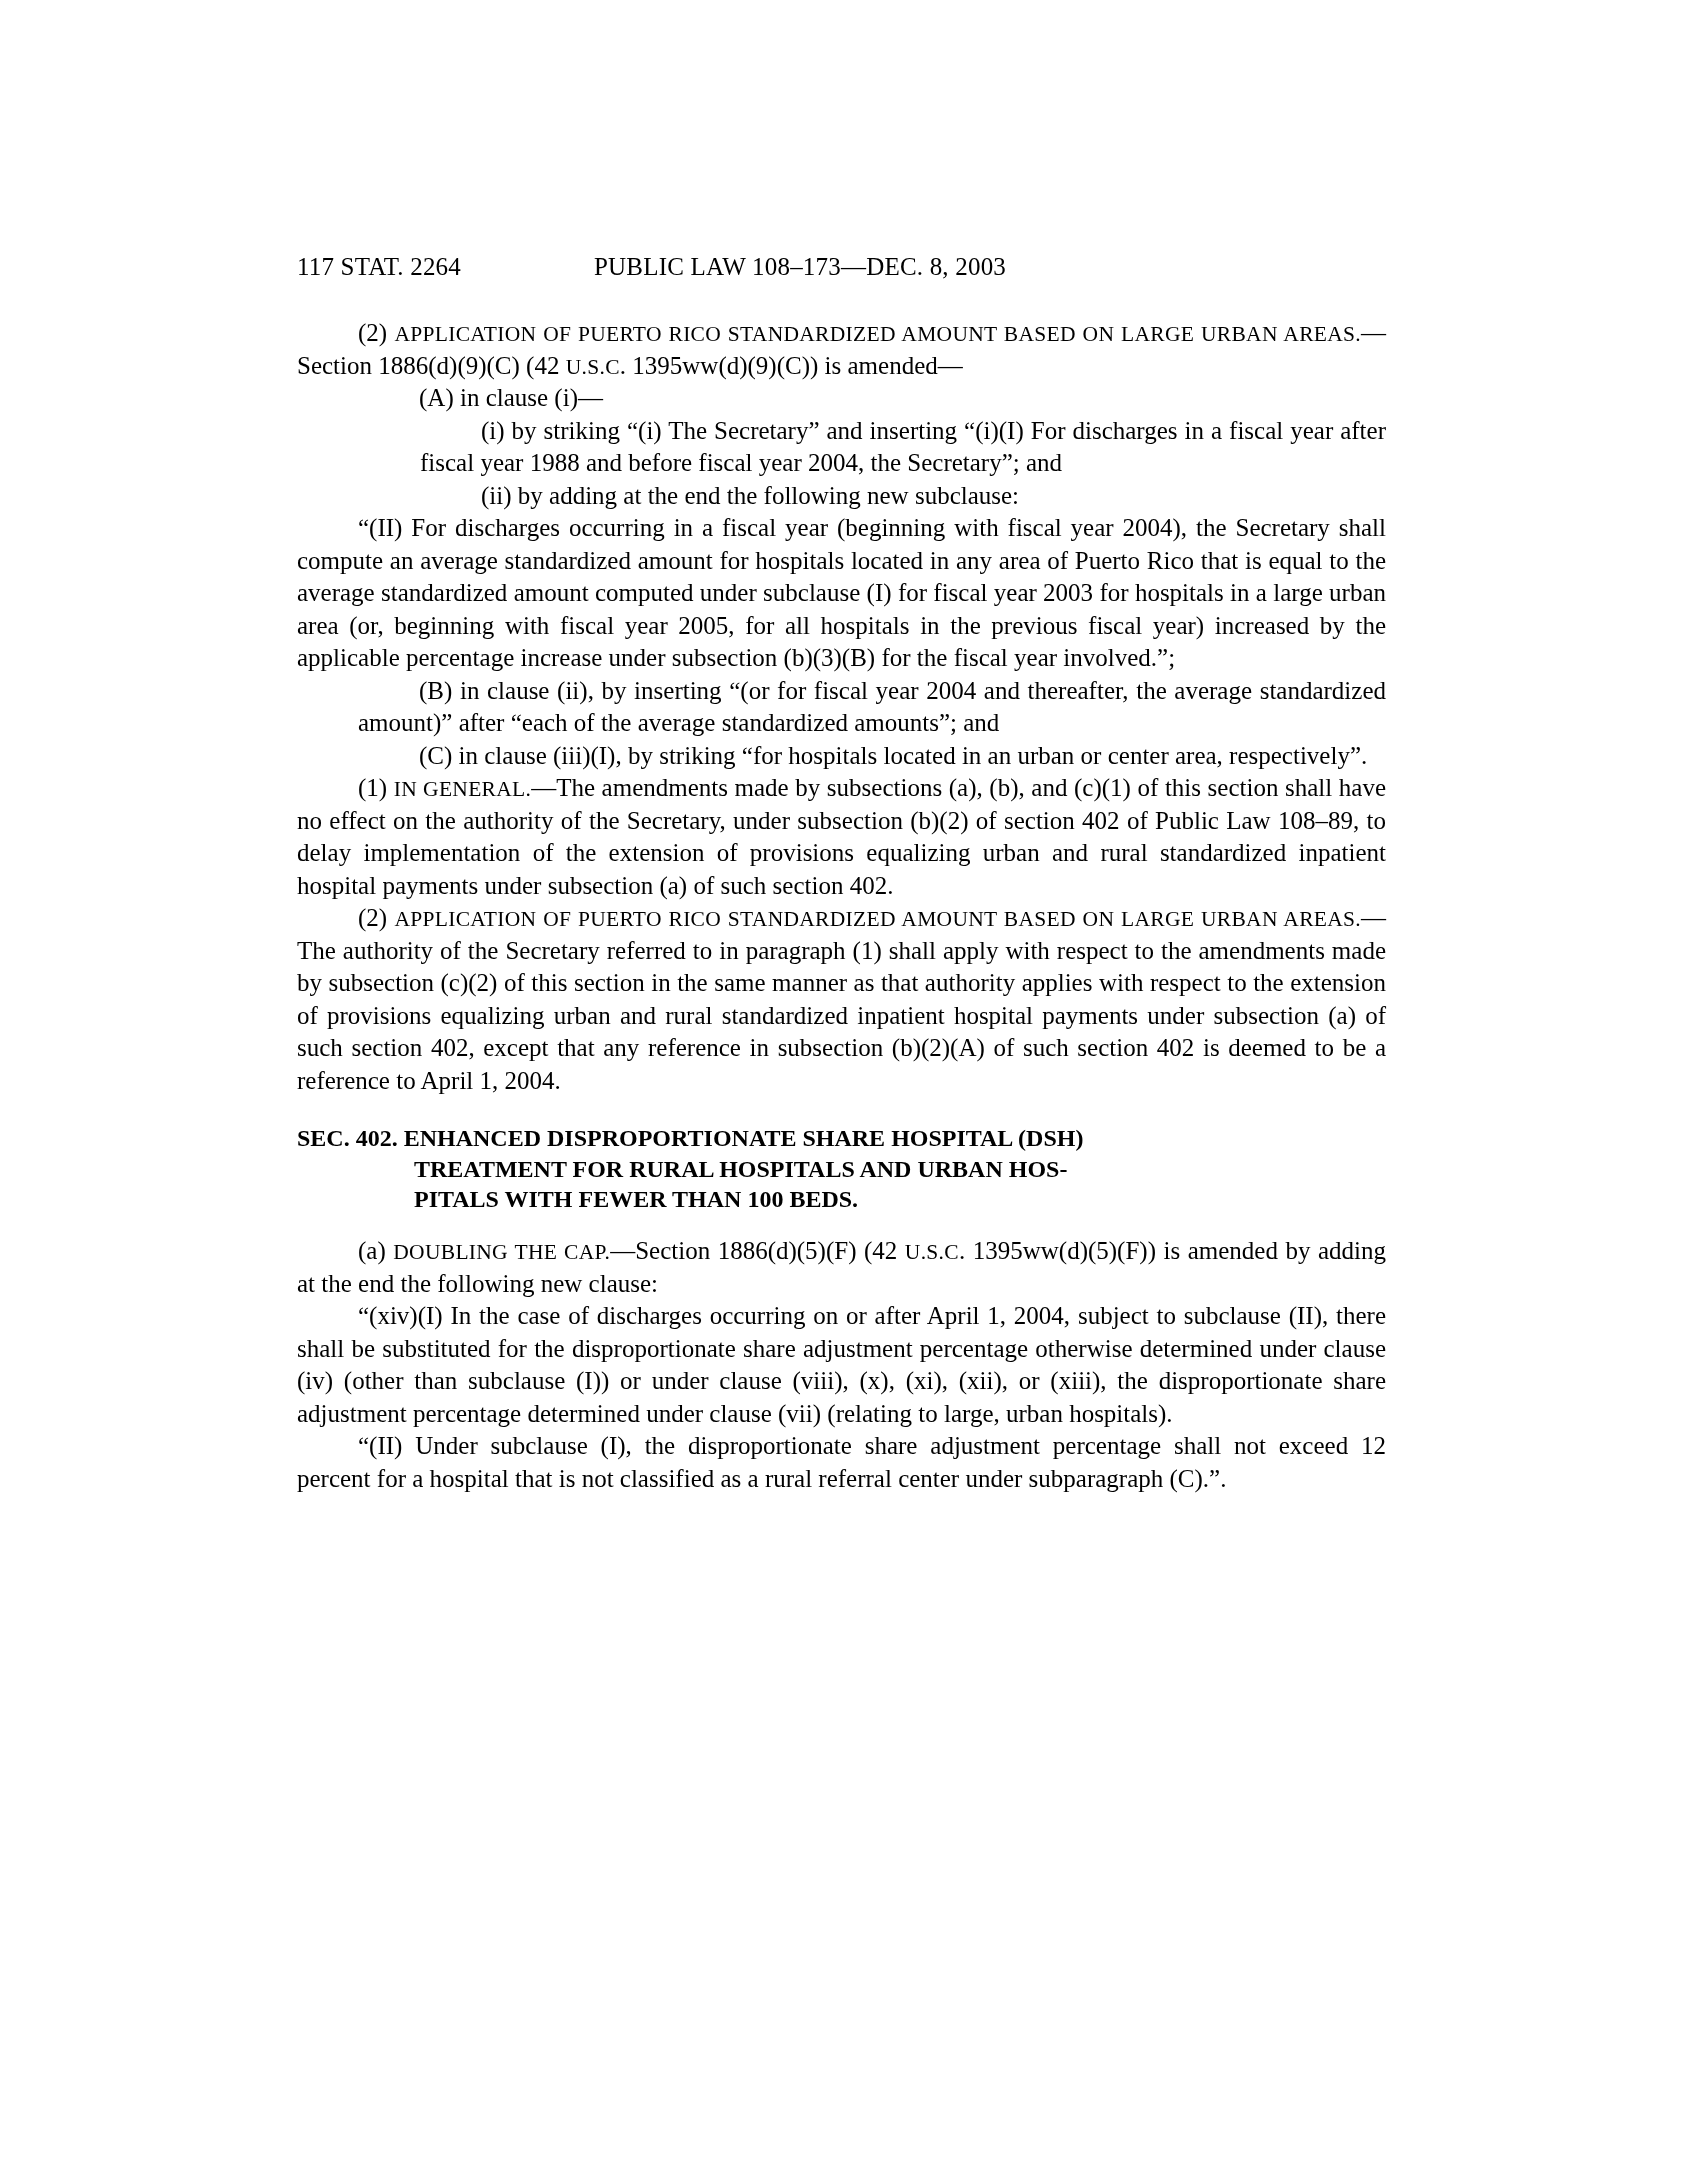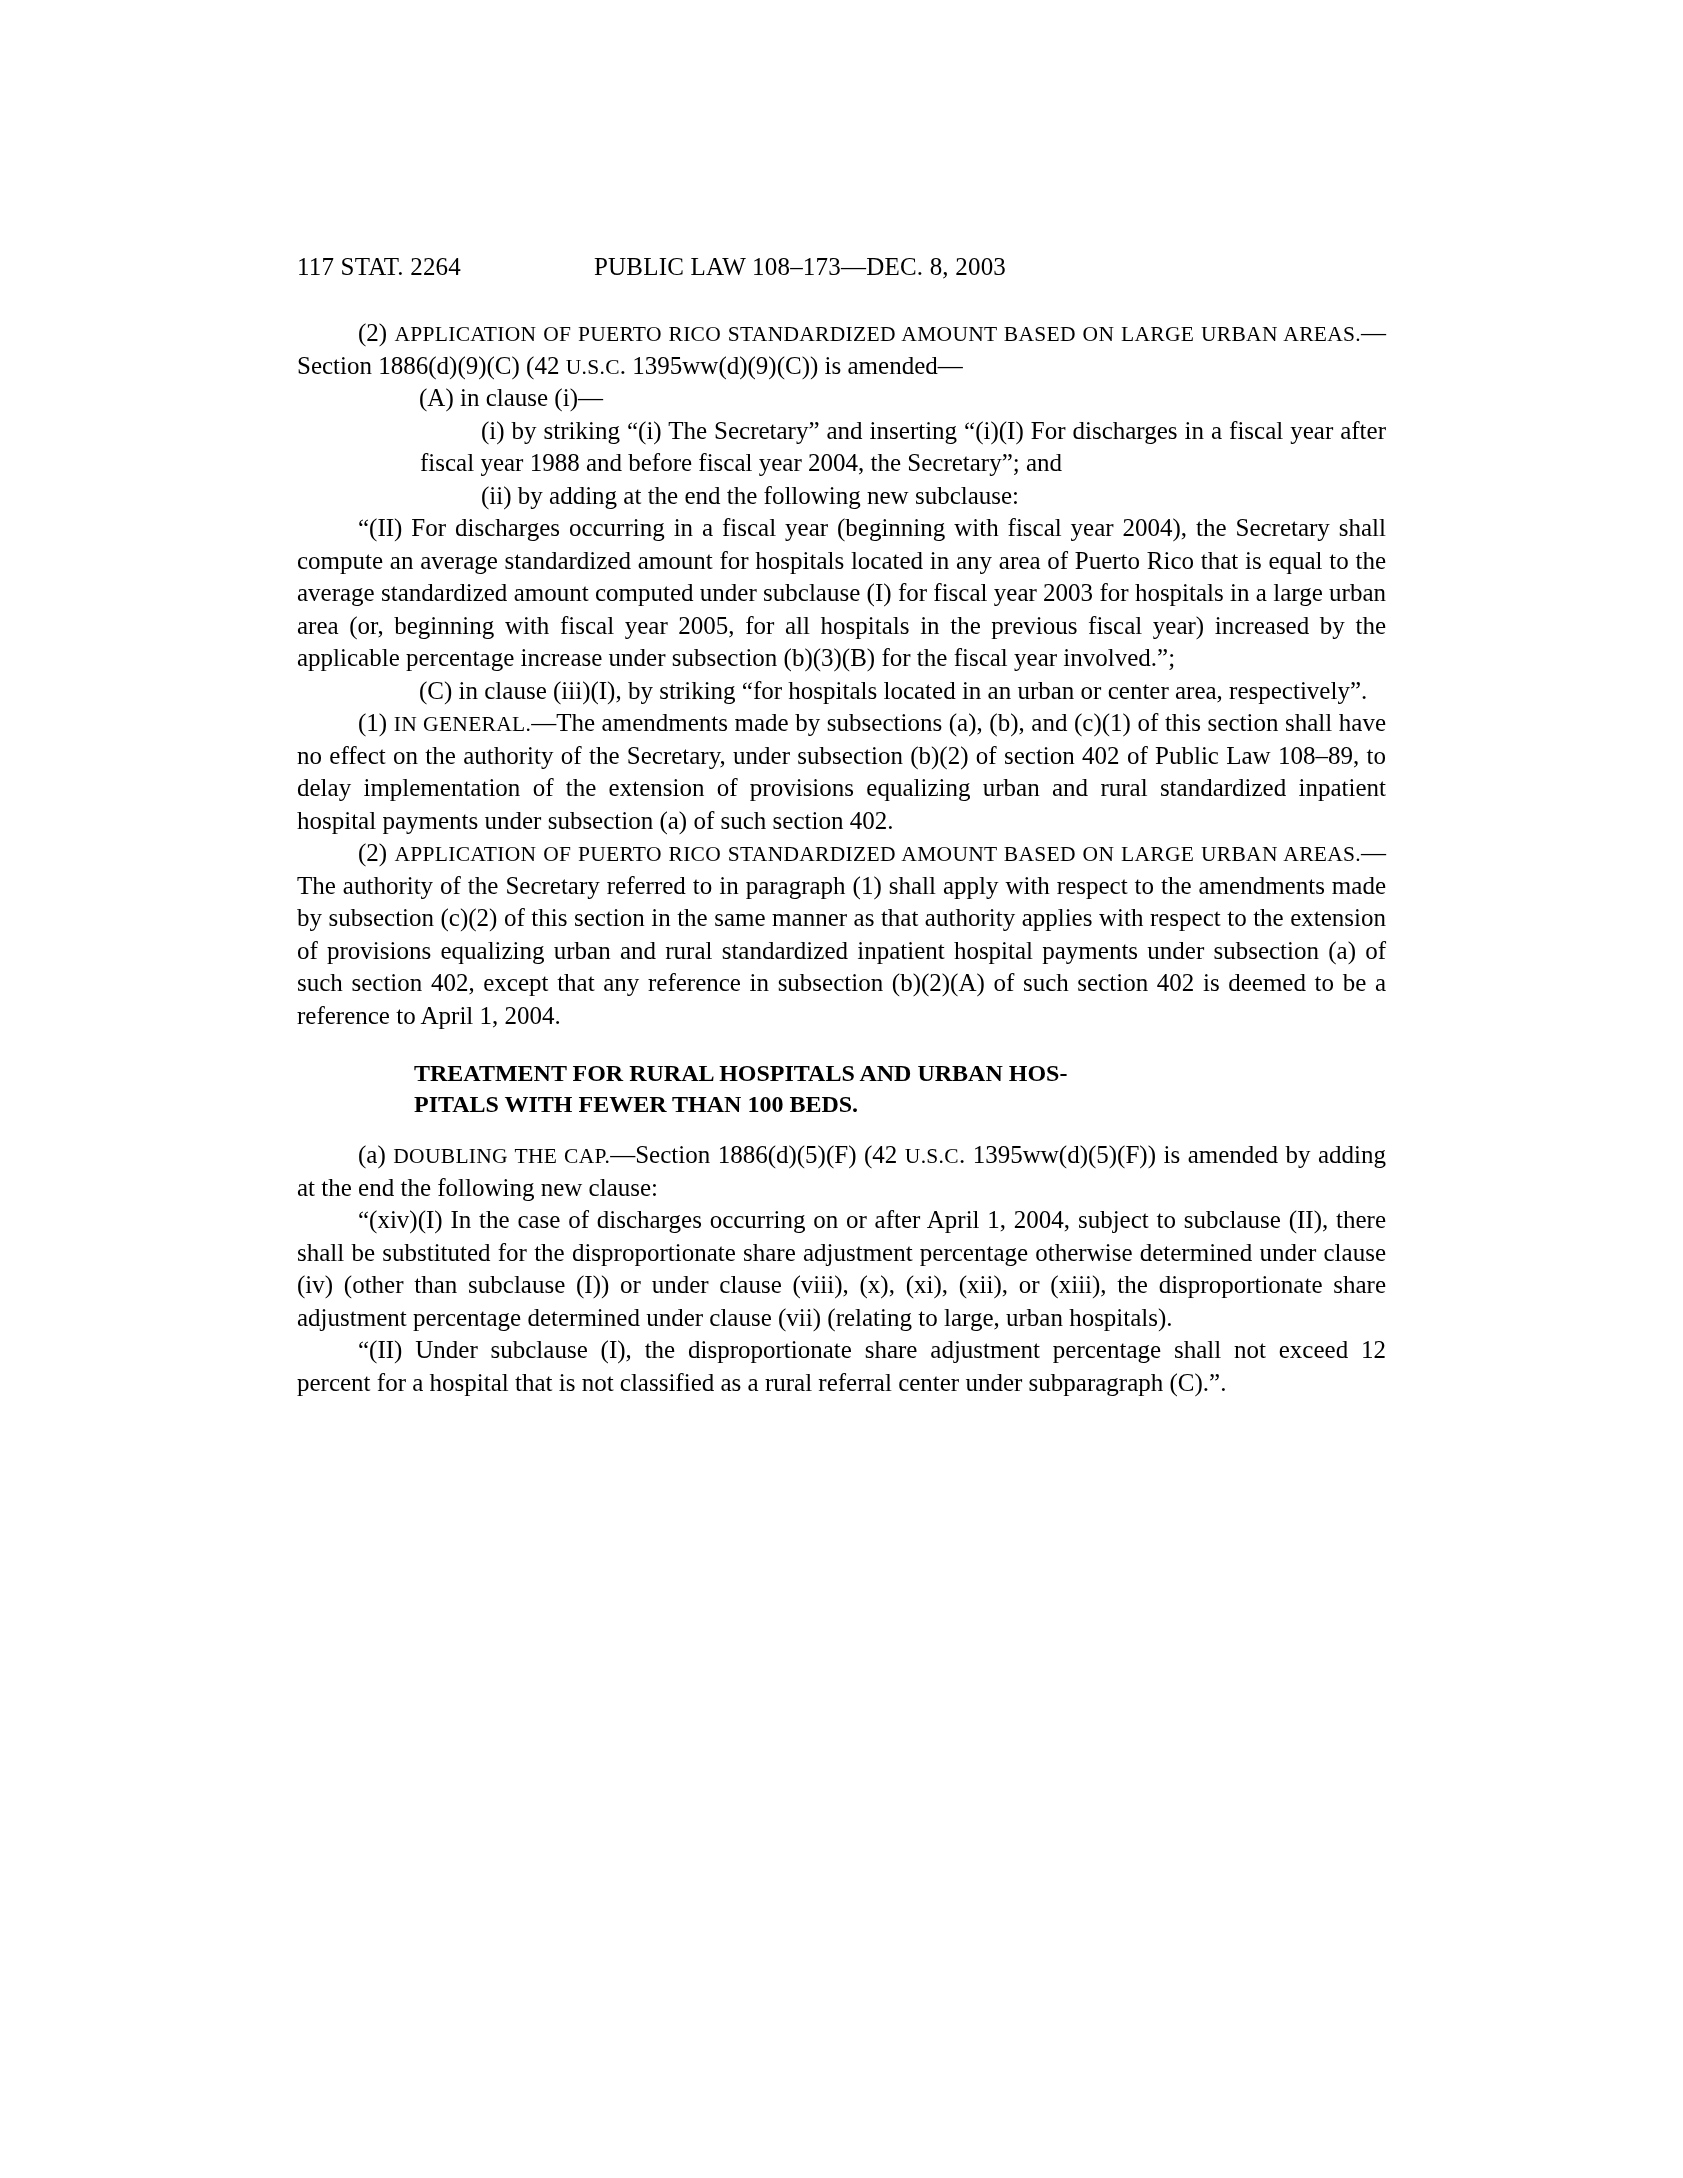--- a/index.html
+++ b/index.html
@@ -83,29 +83,31 @@
       <p class="i1">(2) <span class="sc" style="font-size:0.86em; letter-spacing:0.3px;">APPLICATION OF PUERTO RICO STANDARDIZED AMOUNT BASED ON LARGE URBAN AREAS.</span>—Section 1886(d)(9)(C) (42 <span class="sc" style="font-size:0.86em; letter-spacing:0.3px;">U.S.C</span>. 1395ww(d)(9)(C)) is amended—</p>
 
       <p class="i2">(A) in clause (i)—</p>
 
       <p class="i3">(i) by striking “(i) The Secretary” and inserting “(i)(I) For discharges in a fiscal year after fiscal year 1988 and before fiscal year 2004, the Secretary”; and</p>
 
       <p class="i3">(ii) by adding at the end the following new subclause:</p>
 
       <p class="i1">“(II) For discharges occurring in a fiscal year (beginning with fiscal year 2004), the Secretary shall compute an average standardized amount for hospitals located in any area of Puerto Rico that is equal to the average standardized amount computed under subclause (I) for fiscal year 2003 for hospitals in a large urban area (or, beginning with fiscal year 2005, for all hospitals in the previous fiscal year) increased by the applicable percentage increase under subsection (b)(3)(B) for the fiscal year involved.”;</p>
 
+      <p class="i2">(B) in clause (ii), by inserting “(or for fiscal year 2004 and thereafter, the average standardized amount)” after “each of the average standardized amounts”; and</p>
 
       <p class="i2">(C) in clause (iii)(I), by striking “for hospitals located in an urban or center area, respectively”.</p>
 
 
       <p class="i1">(1) <span class="sc" style="font-size:0.86em; letter-spacing:0.3px;">IN GENERAL.</span>—The amendments made by subsections (a), (b), and (c)(1) of this section shall have no effect on the authority of the Secretary, under subsection (b)(2) of section 402 of Public Law 108–89, to delay implementation of the extension of provisions equalizing urban and rural standardized inpatient hospital payments under subsection (a) of such section 402.</p>
 
       <p class="i1">(2) <span class="sc" style="font-size:0.86em; letter-spacing:0.3px;">APPLICATION OF PUERTO RICO STANDARDIZED AMOUNT BASED ON LARGE URBAN AREAS.</span>—The authority of the Secretary referred to in paragraph (1) shall apply with respect to the amendments made by subsection (c)(2) of this section in the same manner as that authority applies with respect to the extension of provisions equalizing urban and rural standardized inpatient hospital payments under subsection (a) of such section 402, except that any reference in subsection (b)(2)(A) of such section 402 is deemed to be a reference to April 1, 2004.</p>
 
       <div class="seqhead">
+        <span class="secnum">SEC. 402. ENHANCED DISPROPORTIONATE SHARE HOSPITAL (DSH)</span>
         <span class="l2">TREATMENT FOR RURAL HOSPITALS AND URBAN HOS-</span>
         <span class="l2">PITALS WITH FEWER THAN 100 BEDS.</span>
       </div>
 
       <p class="i1">(a) <span class="sc" style="font-size:0.86em; letter-spacing:0.3px;">DOUBLING THE CAP.</span>—Section 1886(d)(5)(F) (42 <span class="sc" style="font-size:0.86em; letter-spacing:0.3px;">U.S.C</span>. 1395ww(d)(5)(F)) is amended by adding at the end the following new clause:</p>
 
       <p class="i1">“(xiv)(I) In the case of discharges occurring on or after April 1, 2004, subject to subclause (II), there shall be substituted for the disproportionate share adjustment percentage otherwise determined under clause (iv) (other than subclause (I)) or under clause (viii), (x), (xi), (xii), or (xiii), the disproportionate share adjustment percentage determined under clause (vii) (relating to large, urban hospitals).</p>
 
       <p class="i1">“(II) Under subclause (I), the disproportionate share adjustment percentage shall not exceed 12 percent for a hospital that is not classified as a rural referral center under subparagraph (C).”.</p>
 

